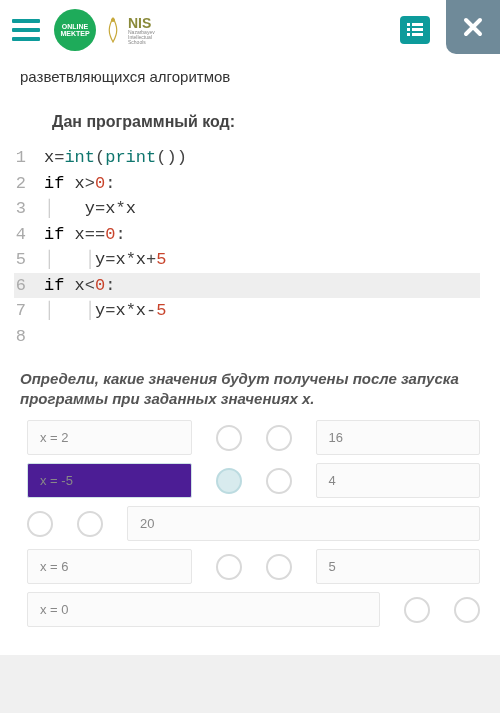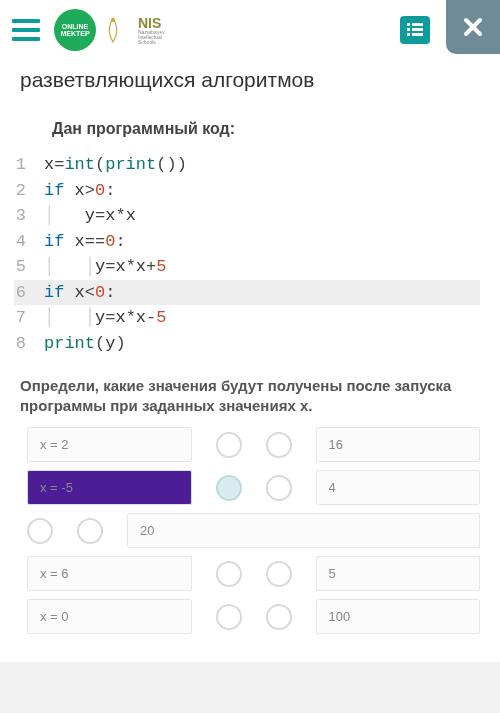--- a/index.html
+++ b/index.html
@@ -47,21 +47,21 @@
     text-align: center;
     line-height: 1;
     flex-direction: column;
   }
   .logo-nis {
     margin-left: 8px;
     display: flex;
     align-items: center;
     color: #888;
     font-size: 10px;
-    gap: 16px;
+    gap: 6px;
   }
   .logo-nis svg { flex: 0 0 auto; }
   .logo-nis .nis-text { display:flex; flex-direction:column; line-height:1; }
   .logo-nis .nis-big { font-size: 14px; font-weight: bold; color: #8a8a3a; }
   .logo-nis .nis-small { font-size: 5px; color:#888; }
   .list-btn {
     position: absolute;
     right: 70px;
     top: 16px;
     width: 30px;
@@ -88,21 +88,21 @@
     cursor: pointer;
   }
   .close-btn svg { fill:#fff; }
 
   .card {
     background:#fff;
     margin: 0;
     padding: 8px 20px 20px 20px;
   }
   .title {
-    font-size: 21px;
+    font-size: 15px;
     color: #333;
     font-weight: 400;
     margin-bottom: 28px;
   }
   .subtitle {
     font-size: 16px;
     font-weight: bold;
     color: #444;
     margin-bottom: 14px;
     margin-left: 32px;
@@ -120,28 +120,29 @@
     width: 30px;
     text-align: right;
     color: #aaaaaa;
     padding-right: 18px;
     user-select:none;
   }
   .gutter {
     color:#ccc;
     white-space: pre;
   }
-  .kw { color:#0369a1; }
+  .kw { color:#000000; }
   .fn { color:#0f766e; }
   .op { color:#444; }
   .num { color:#c8442c; }
   .var { color:#333; }
 
   .question {
     font-size: 15px;
+    font-style: italic;
     font-weight: bold;
     color:#555;
     margin-bottom: 12px;
     line-height:1.3;
   }
 
   .pairs { }
   .pair-row {
     display:flex;
     align-items:center;
@@ -247,21 +248,20 @@
     <div class="code-line hl">
         <span class="ln">6</span>
         <span><span class="kw">if</span> <span class="var">x</span><span class="op">&lt;</span><span class="num">0</span><span class="op">:</span></span>
       </div>
     <div class="code-line">
         <span class="ln">7</span>
         <span><span class="gutter">│   │</span><span class="var">y</span><span class="op">=</span><span class="var">x</span><span class="op">*</span><span class="var">x</span><span class="op">-</span><span class="num">5</span></span>
       </div>
     <div class="code-line">
         <span class="ln">8</span>
-        <span><span class="fn">print</span><span class="op">(</span><span class="var">y</span><span class="op">)</span></span>
       </div>
   </div>
 
   <div class="question">Определи, какие значения будут получены после запуска программы при заданных значениях x.</div>
 
   <div class="pairs">
     <div class="pair-row">
       <div class="chip">x = 2</div>
       <div class="radio"></div>
       <div class="radio"></div>
@@ -281,16 +281,15 @@
     <div class="pair-row">
       <div class="chip">x = 6</div>
       <div class="radio"></div>
       <div class="radio"></div>
       <div class="chip">5</div>
     </div>
     <div class="pair-row">
       <div class="chip">x = 0</div>
       <div class="radio"></div>
       <div class="radio"></div>
-      <div class="chip">100</div>
     </div>
   </div>
 </div>
 
 </body></html>

